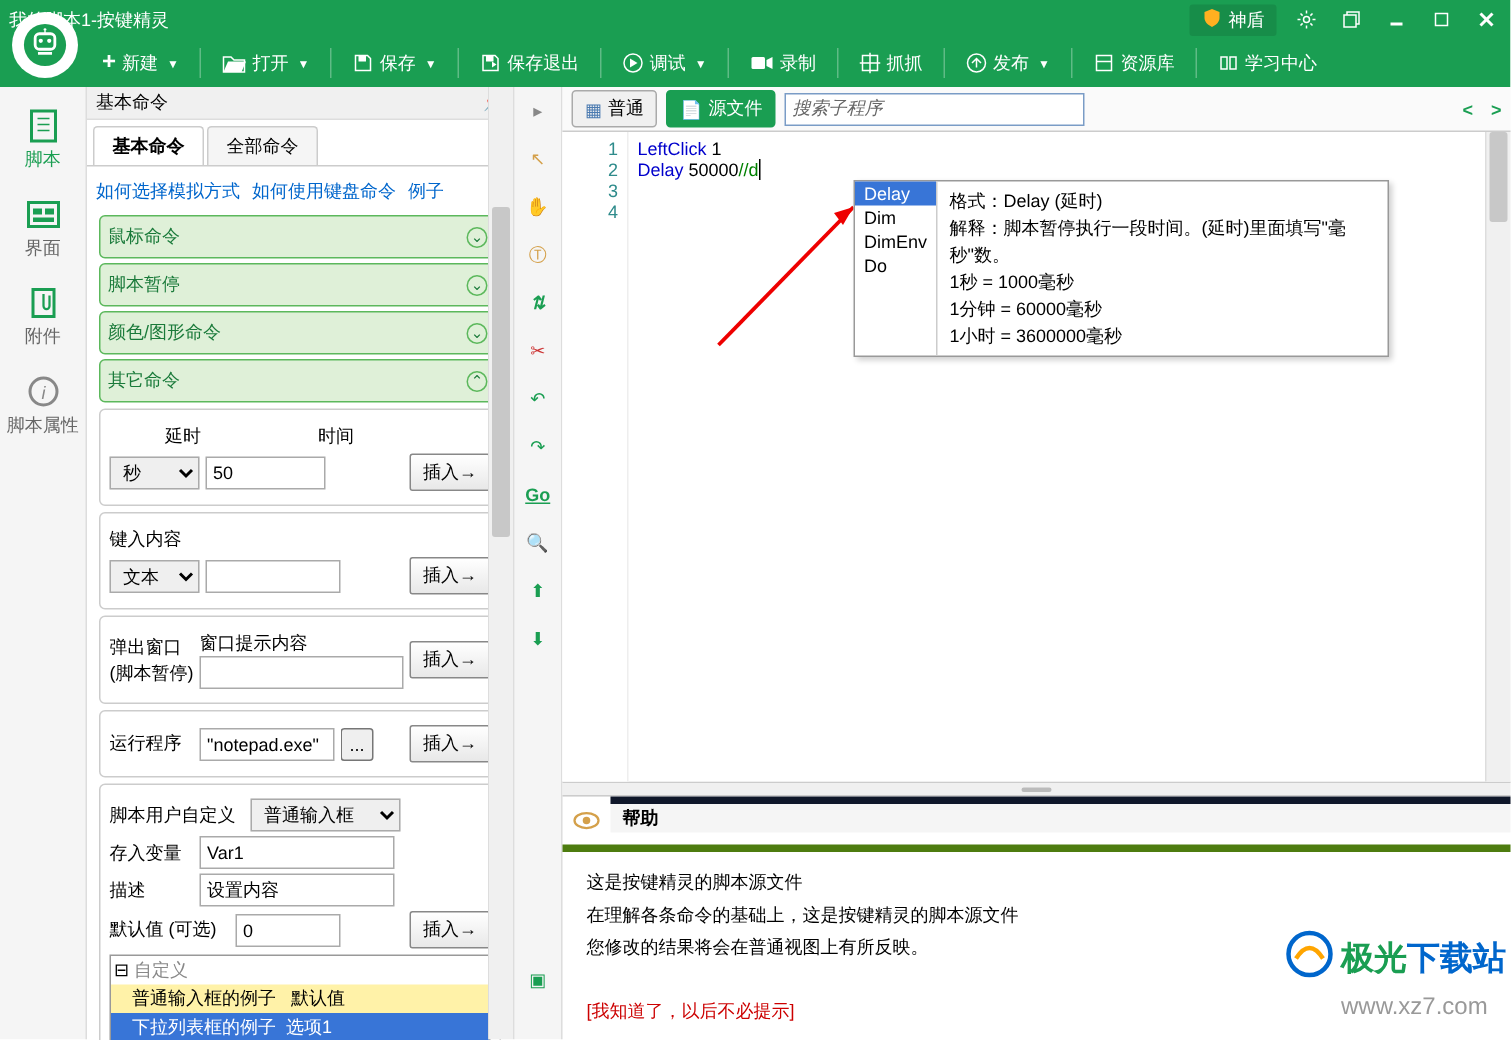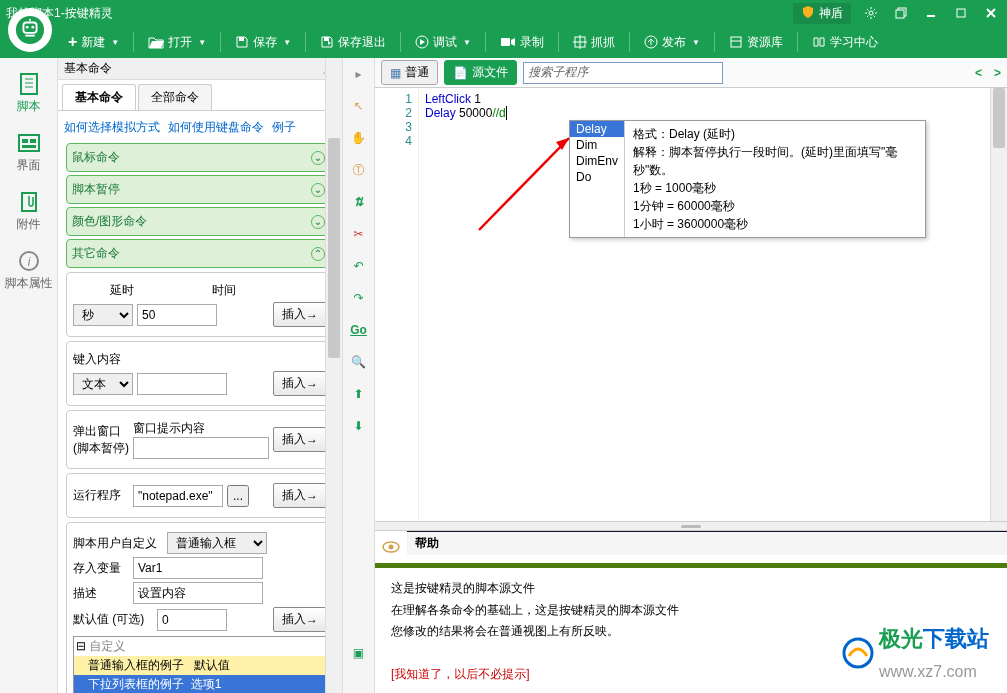--- a/index.html
+++ b/index.html
@@ -51,24 +51,24 @@
 .code{flex:1;padding:4px 6px;font-family:Consolas,monospace;position:relative}
 .codeline{white-space:pre}
 .kw{color:#0000cc}
 .cm{color:#008000}
 .tooltip{position:absolute;left:150px;top:32px;display:flex;border:1px solid #999;background:#fff;box-shadow:2px 2px 4px rgba(0,0,0,.2);z-index:5}
 .ttlist{border-right:1px solid #ccc;min-width:50px}
 .ttlist div{padding:1px 6px}
 .ttlist .hl{background:#3875d7;color:#fff}
 .ttdesc{padding:4px 8px;max-width:300px;line-height:1.5}
 .arrow{position:absolute;left:55px;top:42px;z-index:4;pointer-events:none}
-.helpbar{height:24px;border-top:1px solid #0f172a;background:#f5f5f5;display:flex;align-items:center;padding:0 8px;font-weight:bold}
+.helpbar{height:24px;border-top:5px solid #0f172a;background:#f5f5f5;display:flex;align-items:center;padding:0 8px;font-weight:bold}
 .helpbody{border-top:5px solid #4d7c0f;padding:10px 16px;line-height:1.8;height:130px;position:relative}
 .helpbody .red{color:#cc0000}
-.watermark{position:absolute;right:18px;bottom:6px;display:flex;align-items:center;gap:4px}
+.watermark{position:absolute;right:3px;bottom:6px;display:flex;align-items:flex-start;gap:4px}
 .watermark .big{font-size:22px;font-weight:bold}
 .watermark .g{color:#1a9e52}.watermark .b{color:#0066cc}
 .scrolly{width:17px;background:#f0f0f0;border-left:1px solid #ddd;position:relative}
 .scrolly .thumb{position:absolute;top:0;left:2px;right:2px;height:60px;background:#c8c8c8;border-radius:2px}
 .leftscroll{position:absolute;right:0;top:0;bottom:0;width:17px;background:#f0f0f0;border-left:1px solid #ddd}
 .leftscroll .thumb{position:absolute;top:80px;left:2px;right:2px;height:220px;background:#c8c8c8;border-radius:2px}
 .pin{font-size:11px}
 .sbsep{height:10px;background:#f0f0f0;border-top:1px solid #ccc;border-bottom:1px solid #ccc;display:flex;align-items:center;justify-content:center}
 .sbsep .dot{width:20px;height:3px;background:#bbb;border-radius:2px}
 .eyeic{width:20px;height:20px;margin:6px}

